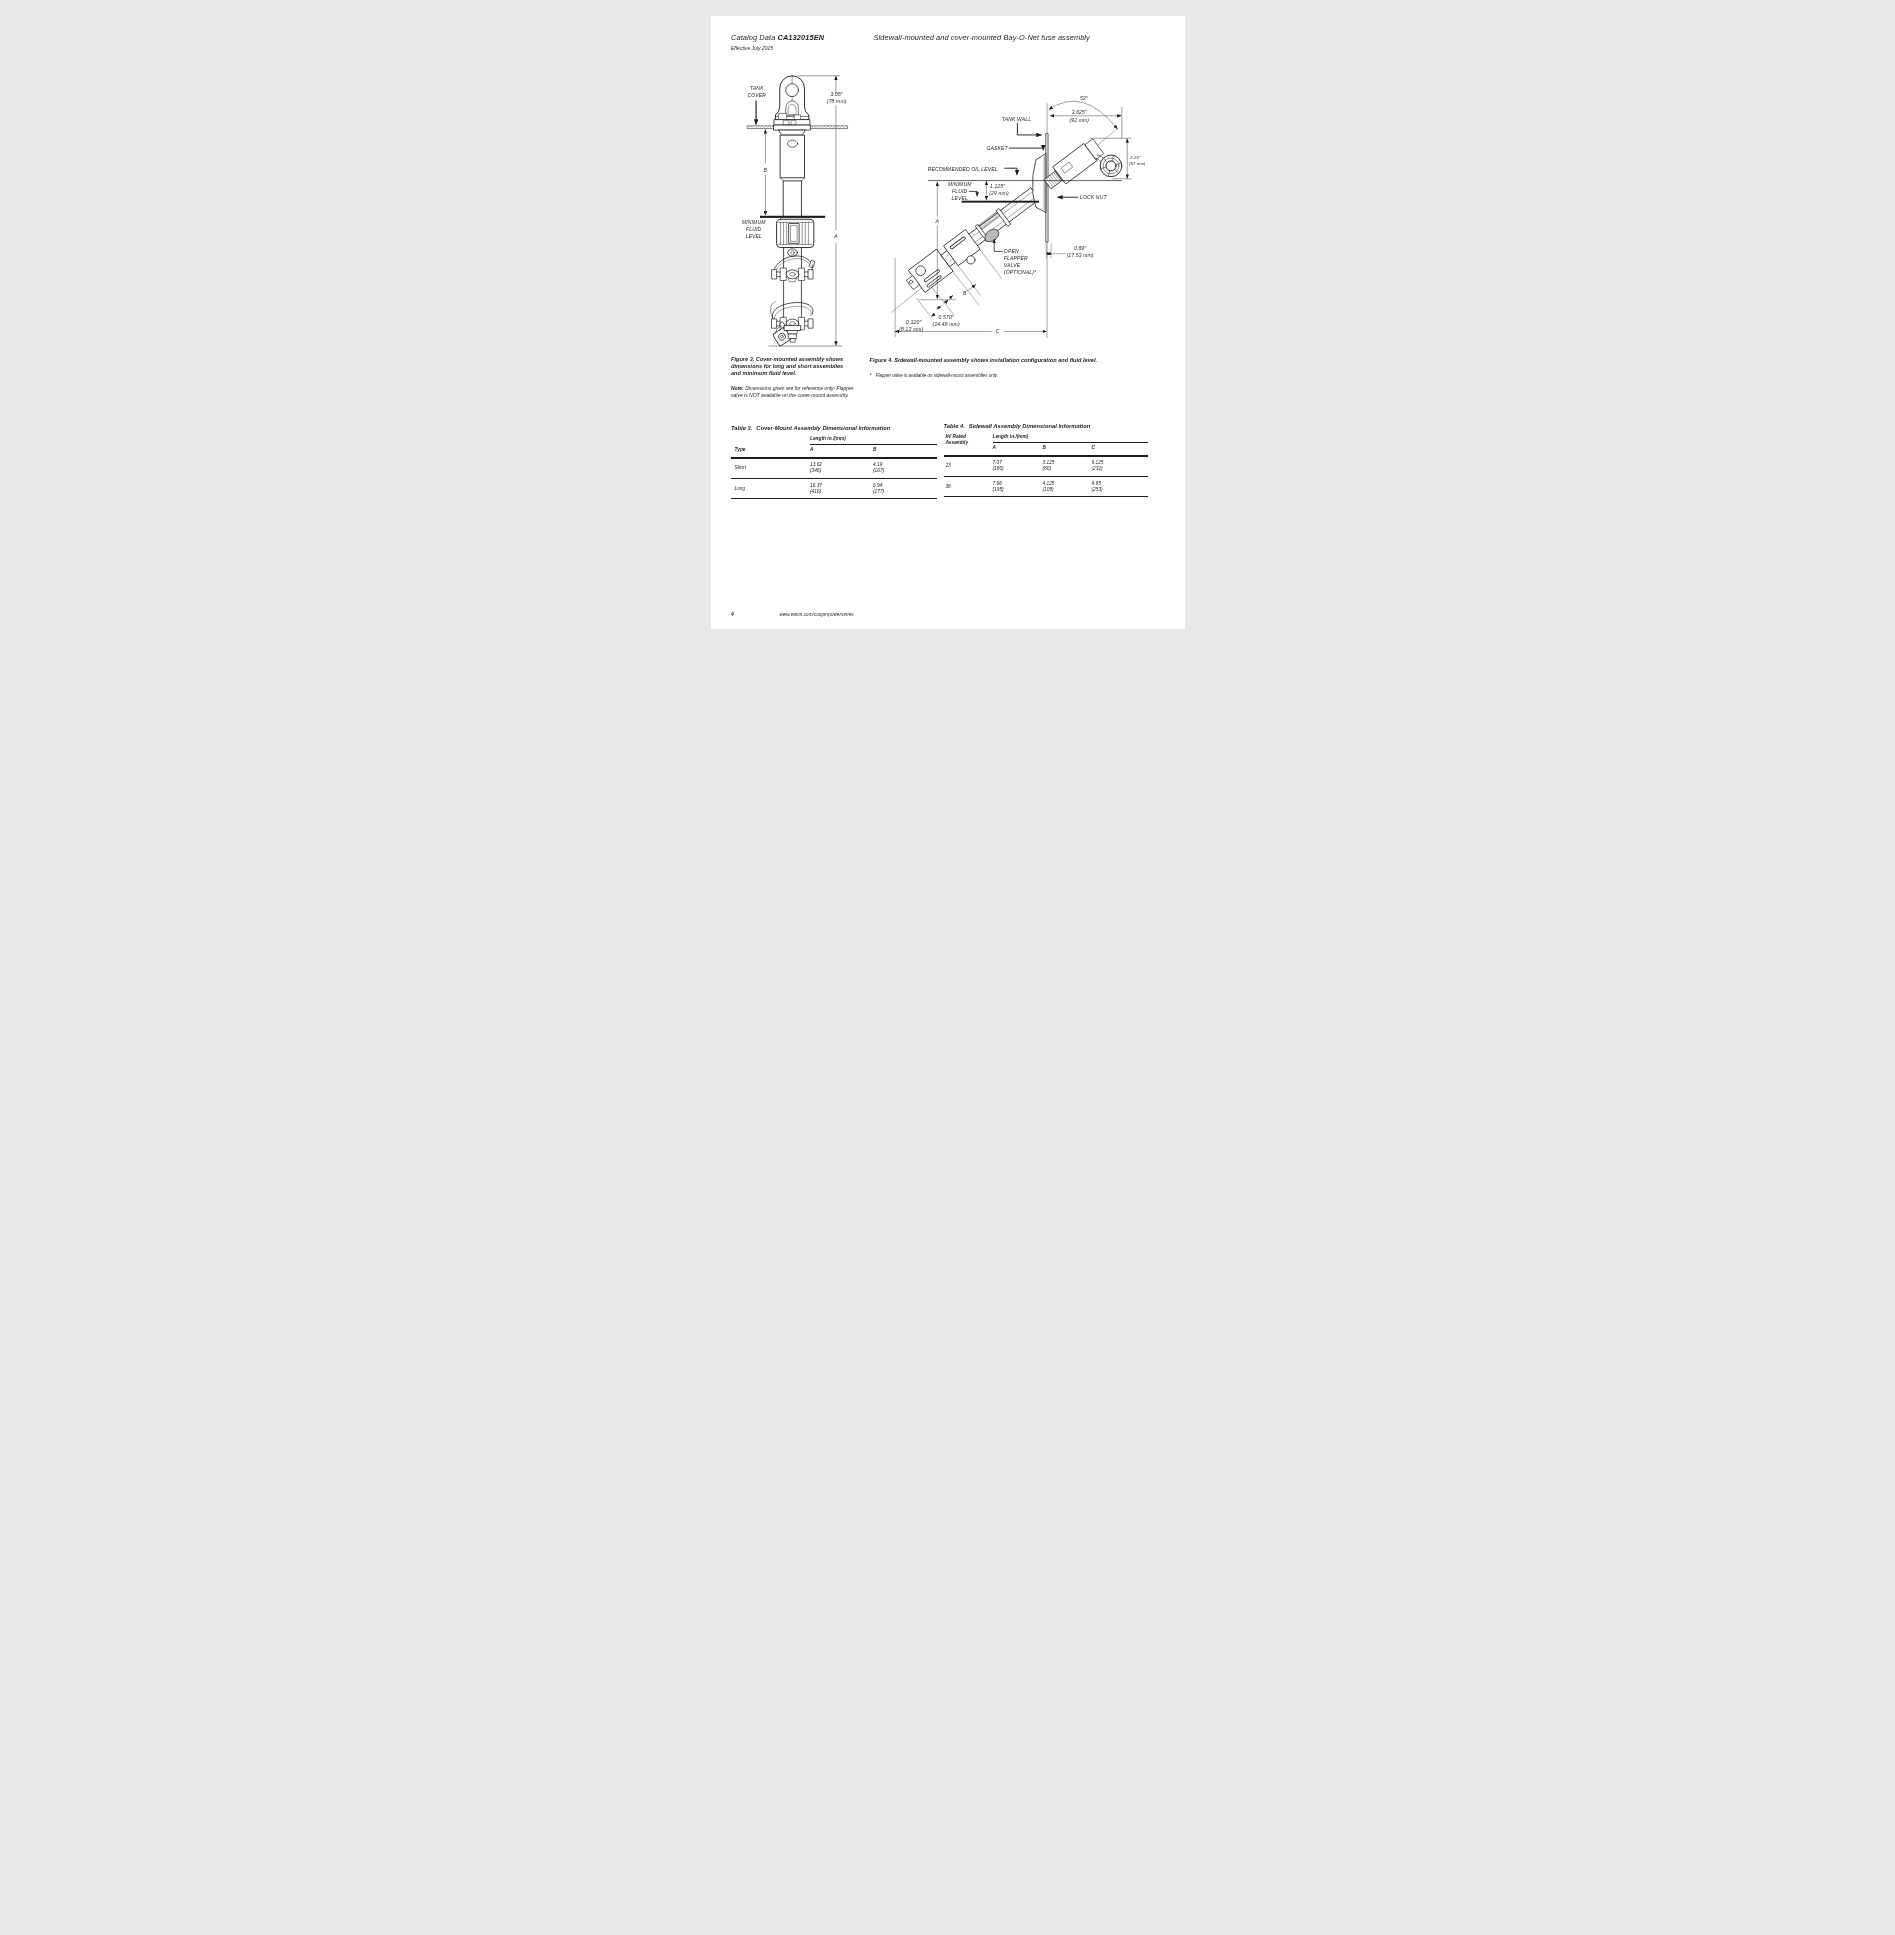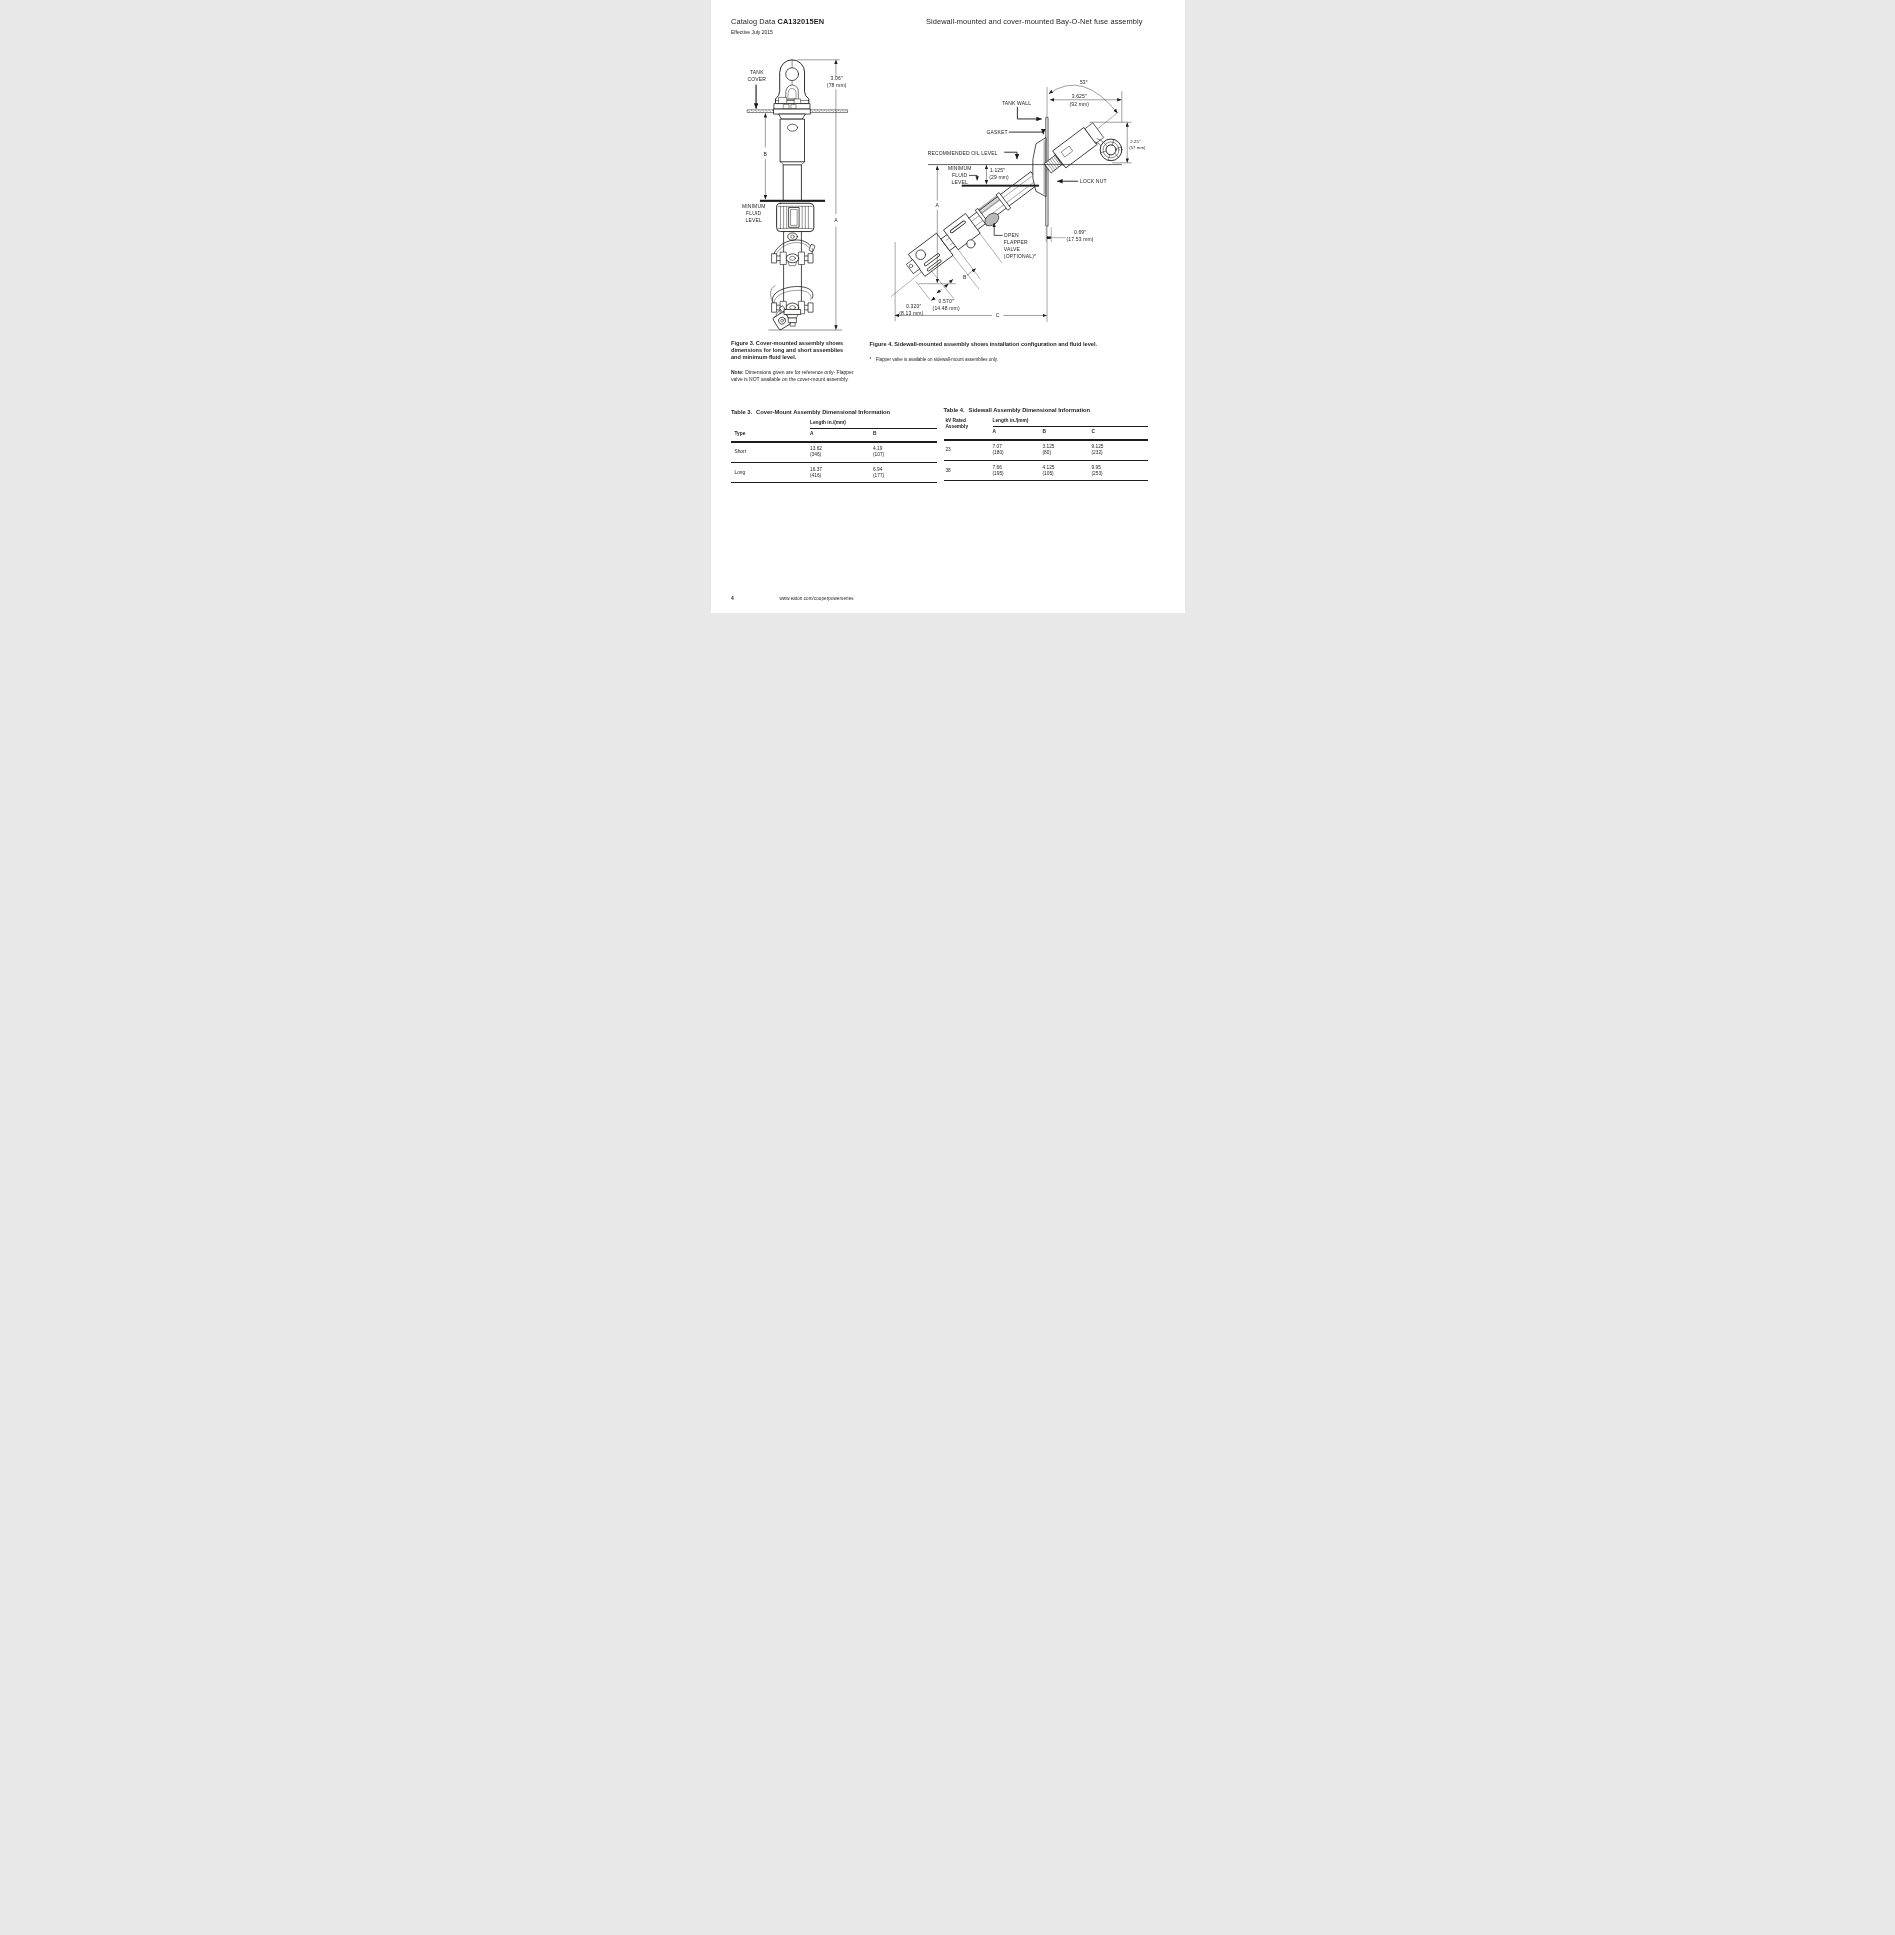--- a/index.html
+++ b/index.html
@@ -1,22 +1,22 @@
 <!DOCTYPE html>
 <html style="font-size:6.2px"><head>
 <meta charset="utf-8">
 <style>
   html,body{margin:0;padding:0;background:#e8e8e8;}
-  #page{position:relative;width:474px;height:613px;background:#ffffff;margin:0 auto;
-        font-family:"Liberation Sans","DejaVu Sans",sans-serif;color:#1d1d1b;overflow:hidden;}
+  #page{position:relative;width:474px;height:613px;background:#ffffff;margin:16px auto;
+        font-family:"Liberation Sans","DejaVu Sans",sans-serif;color:#1d1d1b;overflow:hidden;font-style:italic;}
   .abs{position:absolute;}
   
   #hdr-left{left:20.5px;top:17px;font-size:7.4px;letter-spacing:0.1px;}
   #hdr-left b{font-weight:700;}
-  #hdr-title{left:163px;top:17px;width:269px;text-align:right;font-size:7.4px;letter-spacing:0.1px;}
+  #hdr-title{left:163px;top:17px;width:269px;font-size:7.4px;letter-spacing:0.1px;}
   #hdr-eff{left:20.5px;top:29px;font-size:5px;}
   
   .figcap{font-size:5.6px;font-weight:700;line-height:7px;}
   #cap3{left:20.5px;top:340px;width:117px;}
   #cap4{left:159px;top:341px;width:279px;}
   #note3{left:20.5px;top:369px;width:133px;font-size:5px;line-height:6.8px;}
   #note3 b{font-weight:700;}
   #fn4{left:159px;top:357px;font-size:4.5px;}
   #fn4 .fnm{display:inline-block;width:6.2px;}
   

